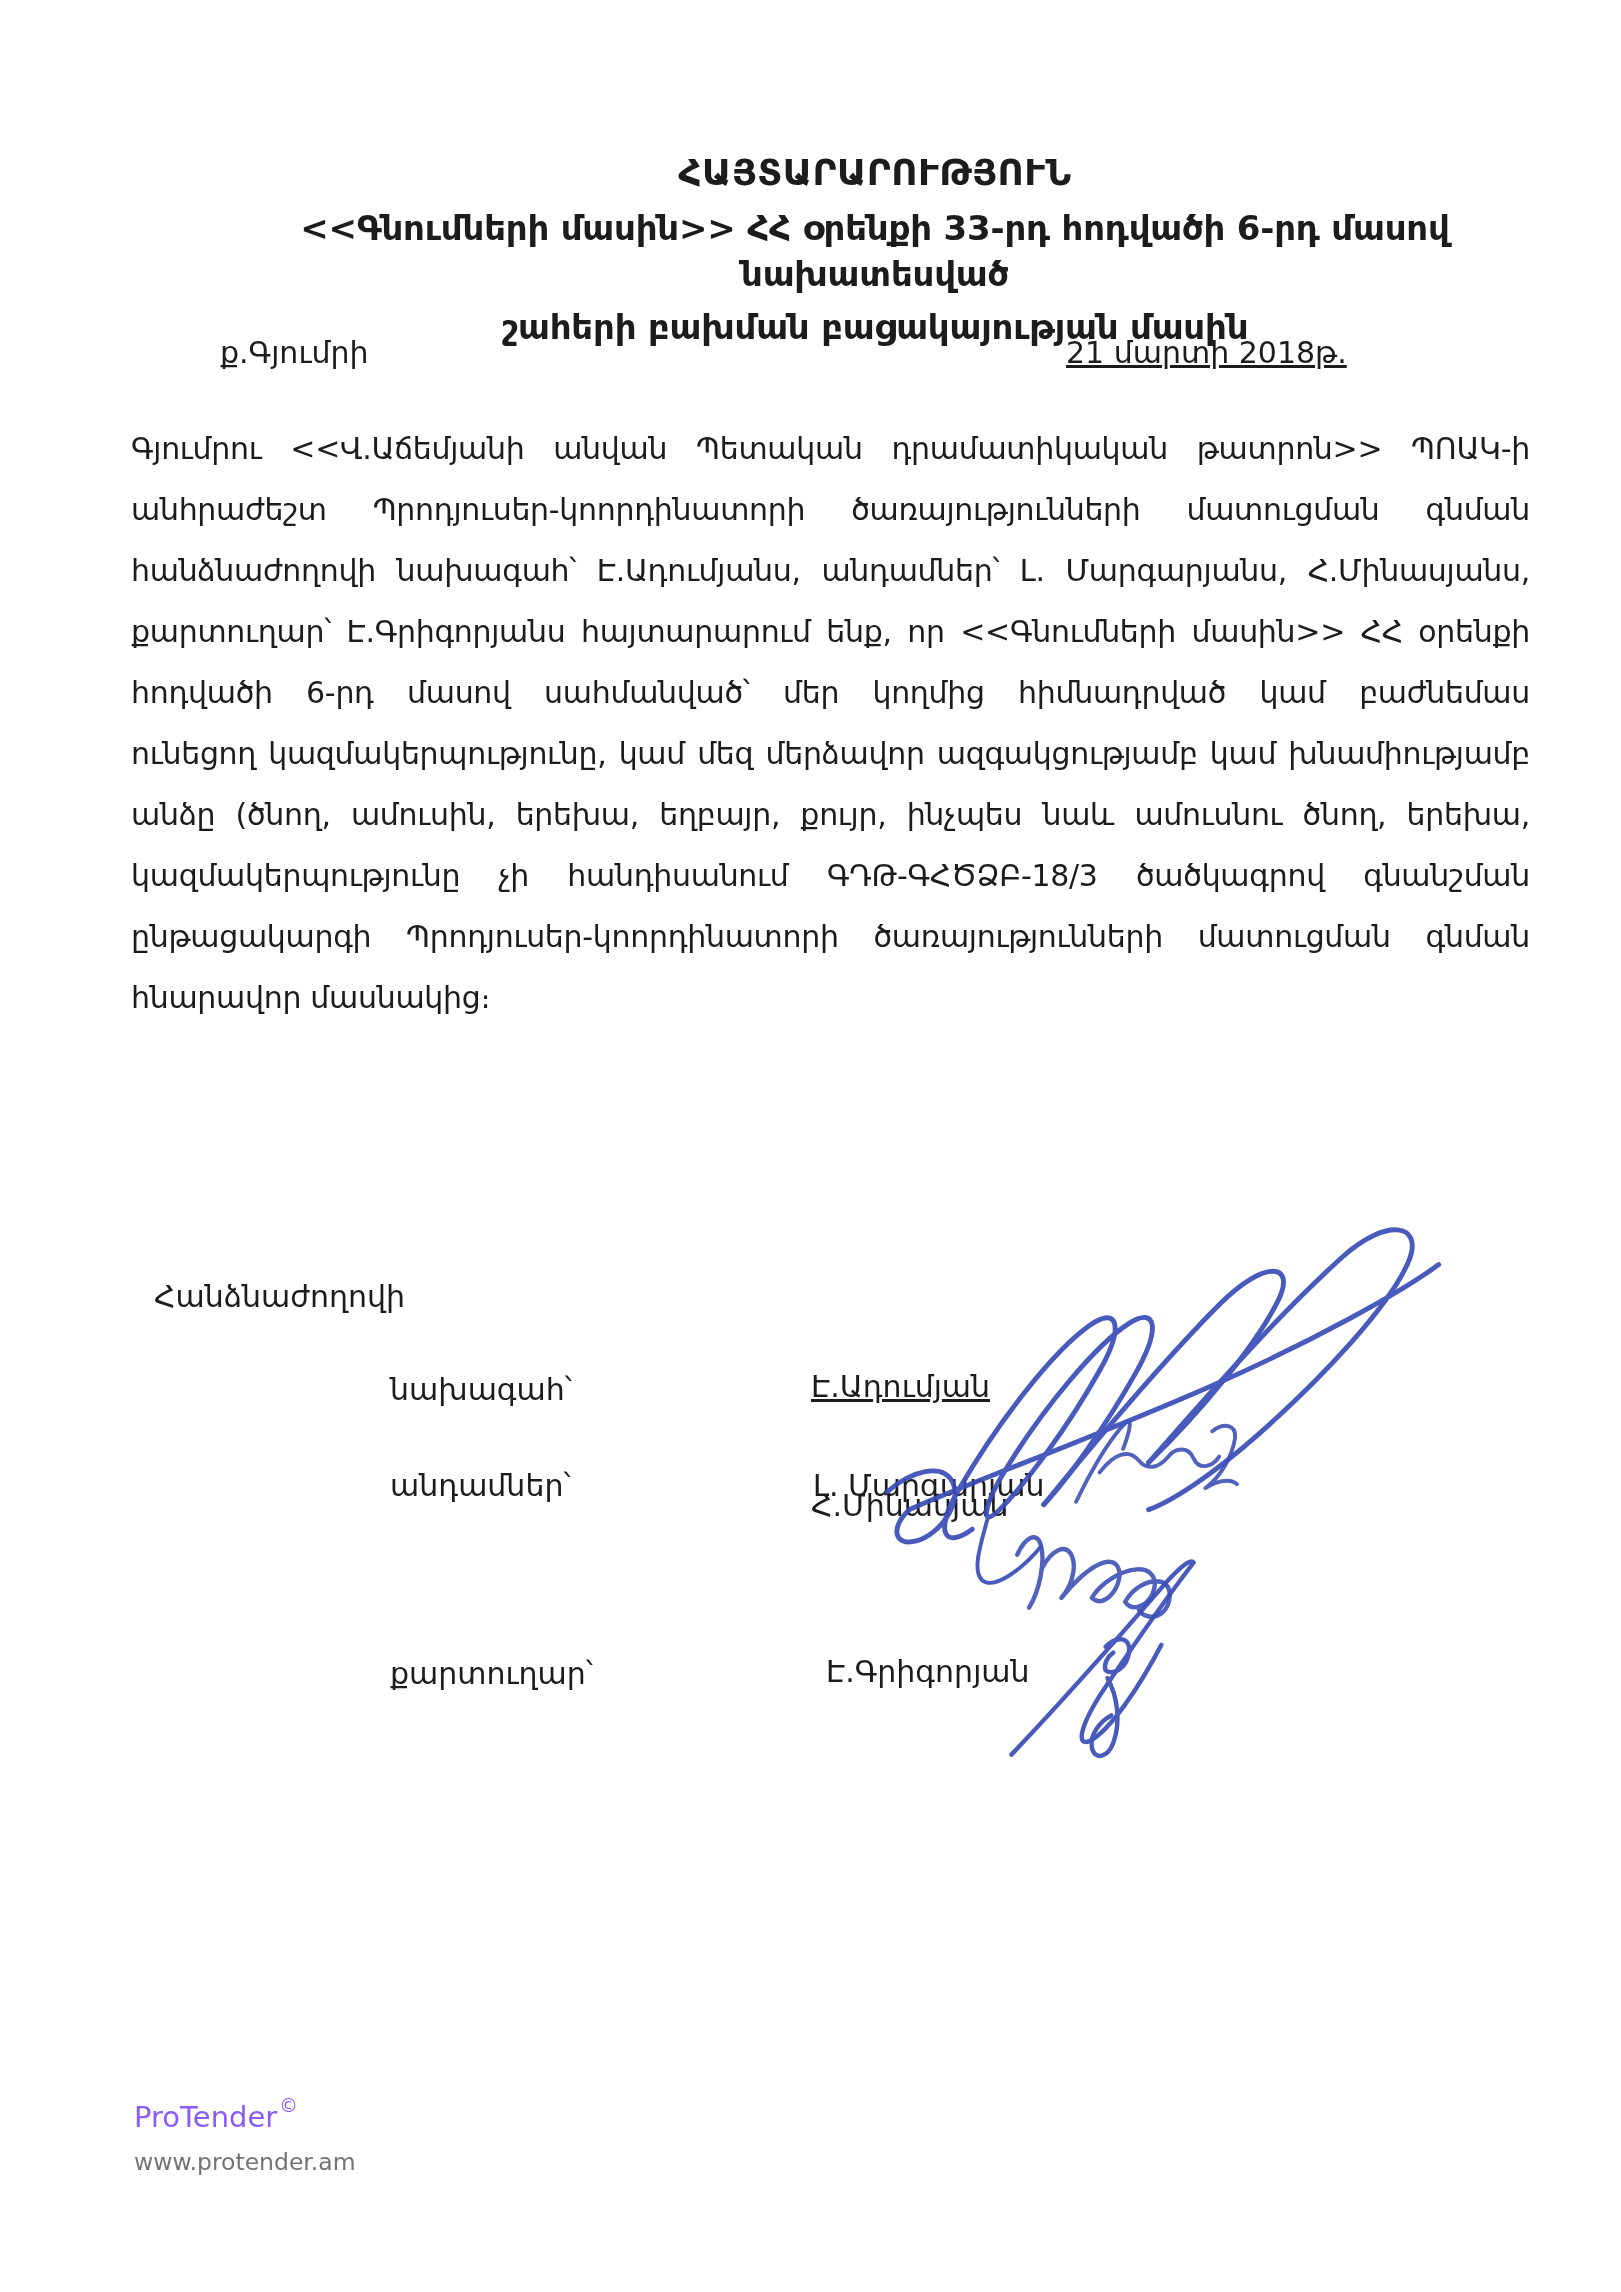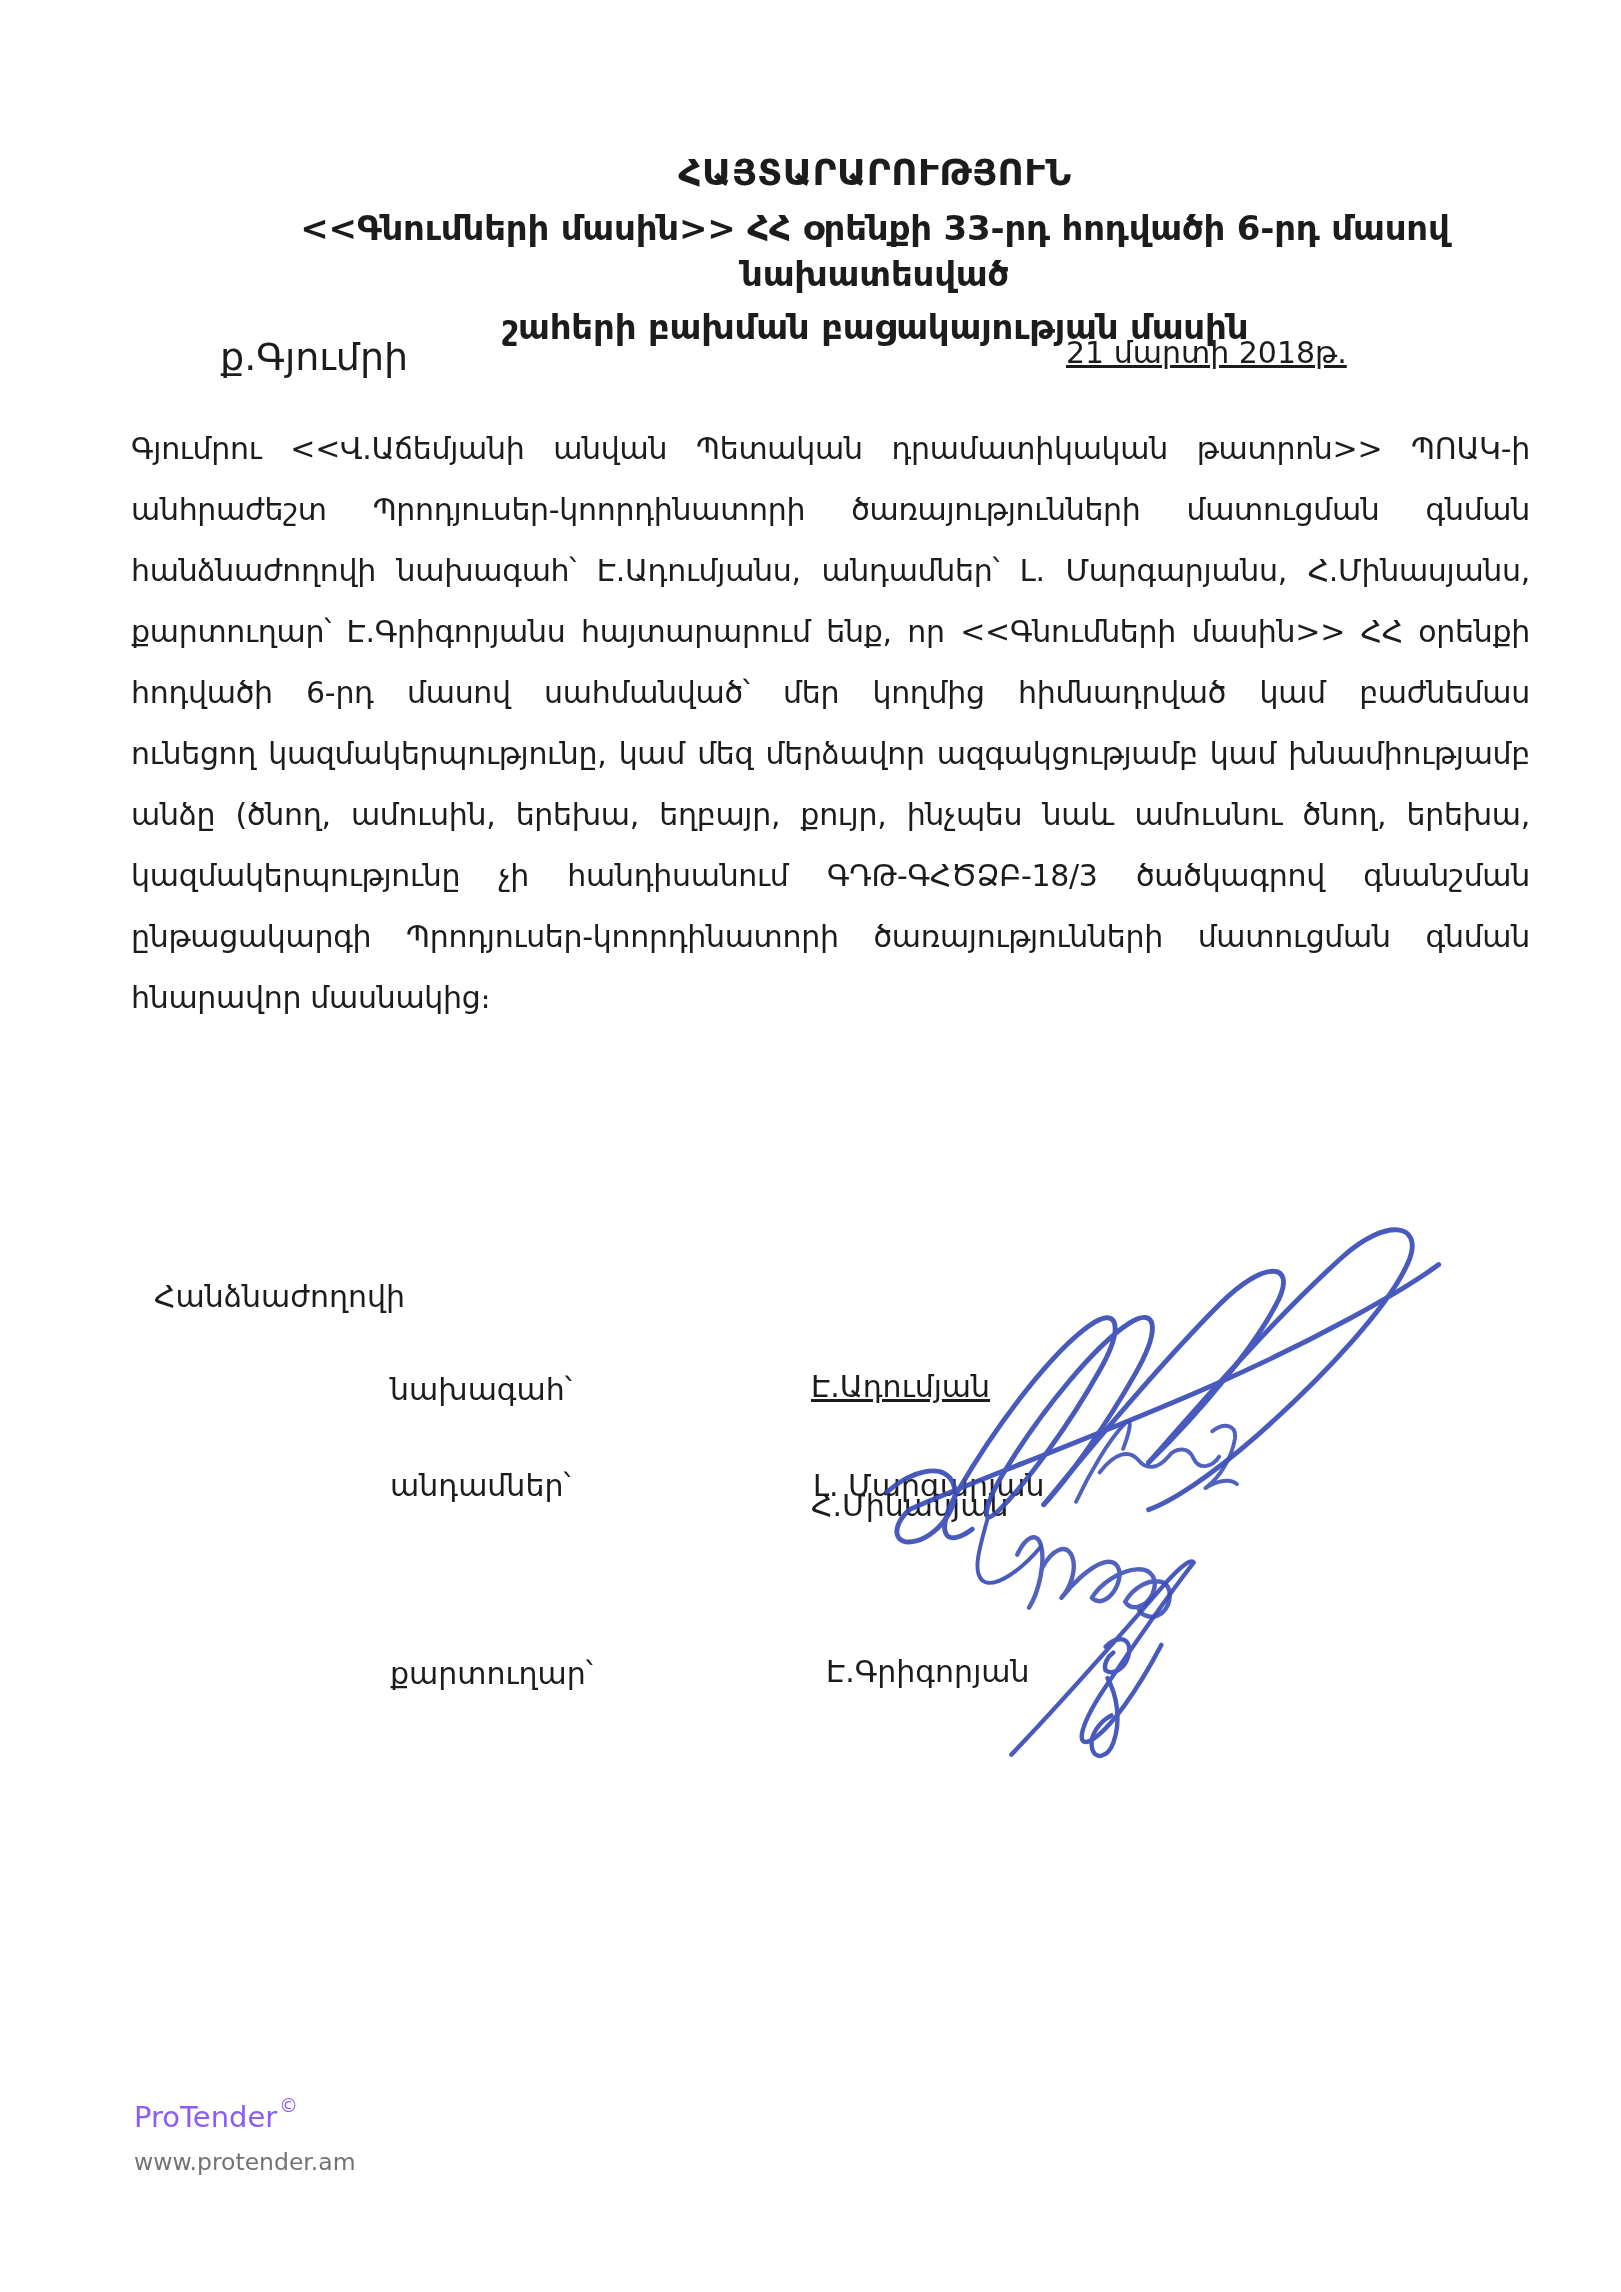--- a/index.html
+++ b/index.html
@@ -11,21 +11,21 @@
     font-family:"DejaVu Sans",sans-serif;
     color:#1c1c1c;
     overflow:hidden;
   }
   .abs{position:absolute;}
   
   .heading{left:176px;top:147px;width:1398px;text-align:center;font-weight:bold;}
   .doc-title{font-size:36px;line-height:51px;letter-spacing:0.5px;}
   .doc-subtitle{font-size:34px;line-height:46px;margin-top:6.9px;letter-spacing:-0.2px;}
   
-  .city{left:220px;top:335px;font-size:38px;}
+  .city{left:220px;top:335px;font-size:30px;}
   .date{left:1066px;top:335px;font-size:30px;text-decoration:underline;}
   
   .body-block{left:131px;top:418px;width:1399px;font-size:30px;letter-spacing:-0.3px;}
   .jline{
     height:61px;line-height:61px;
     text-align:justify;text-align-last:justify;
     overflow:hidden;white-space:normal;
   }
   .jline.last{text-align-last:left;}
   

